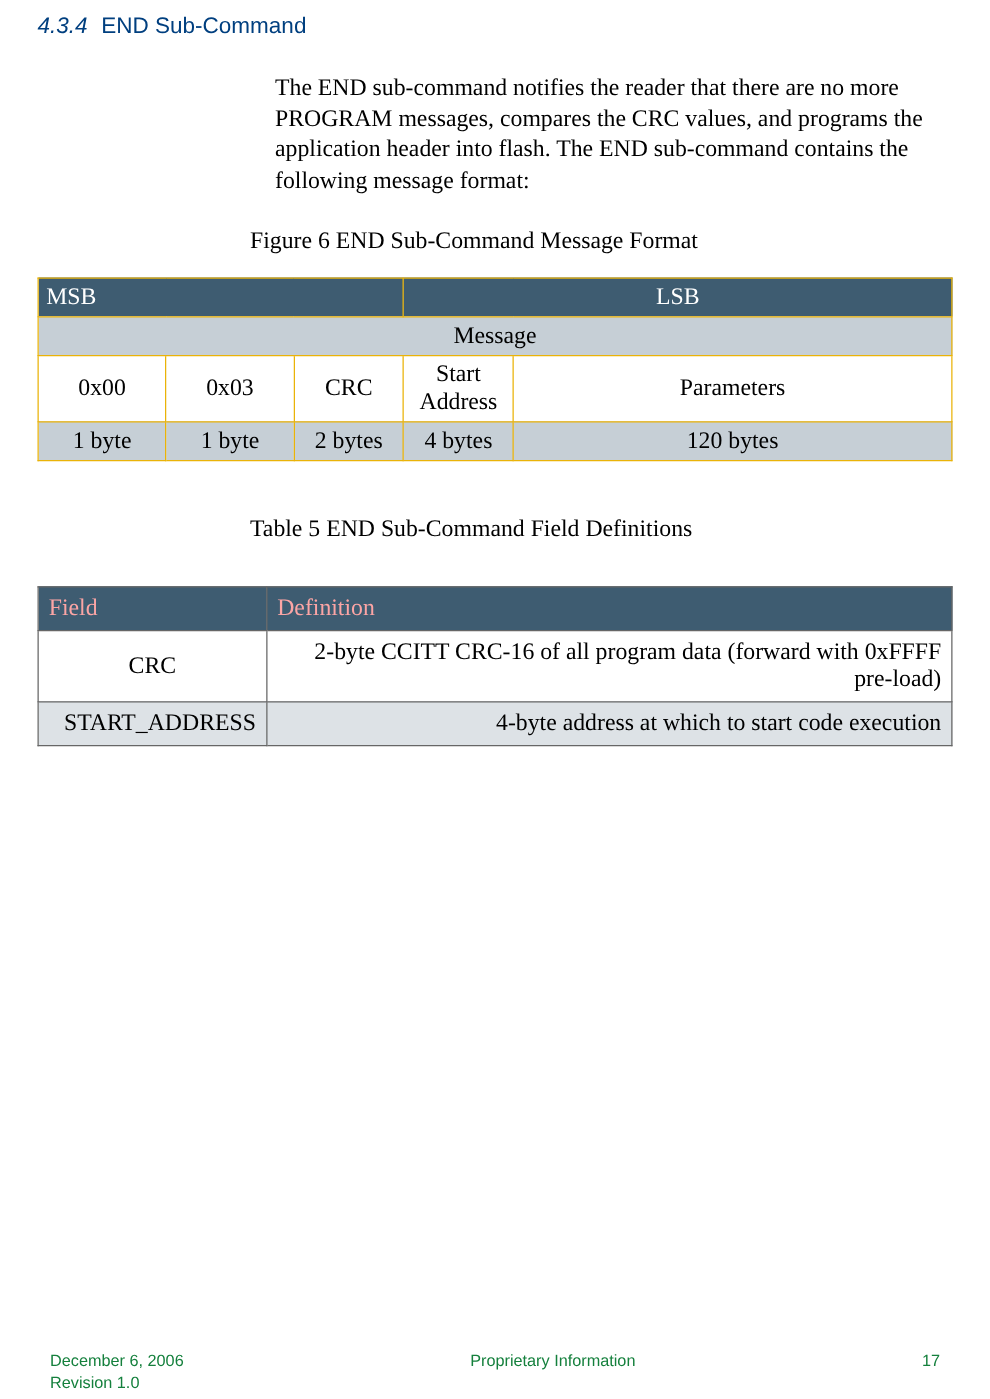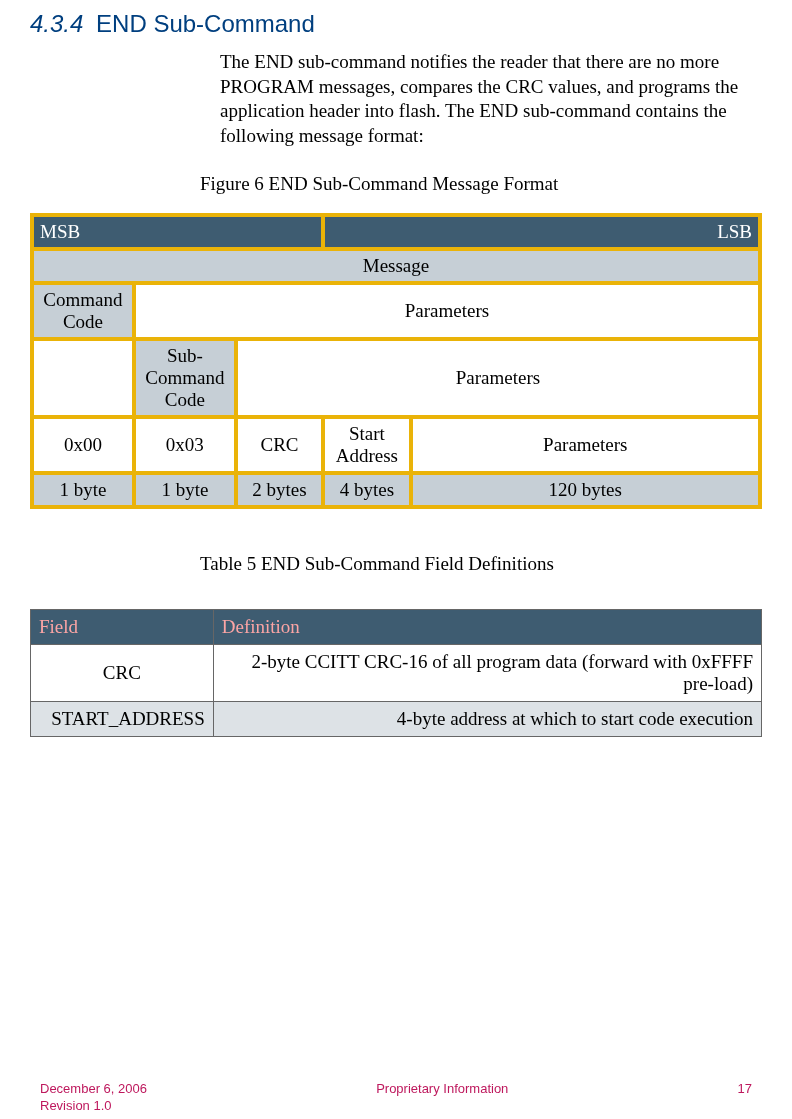--- a/index.html
+++ b/index.html
@@ -9,55 +9,55 @@
       height: 1119px;
       padding: 10px 30px 10px 30px;
       background: #fff;
       color: #000;
       font-size: 19px;
       position: relative;
     }
     .section-heading {
       font-family: Verdana, Arial, sans-serif;
       color: #003f7f;
-      font-size: 24px;
+      font-size: 18px;
       font-weight: 400;
-      margin-bottom: 12px;
+      margin-bottom: 28px;
     }
     .section-num { font-style: italic; margin-right: 6px; }
     .body-text {
       margin-left: 190px;
       margin-right: 10px;
       line-height: 1.3;
       margin-bottom: 24px;
     }
     .caption {
       margin: 0 0 18px 170px;
       width: 420px;
     }
     .caption.caption-t5 { margin-top:44px; margin-bottom: 34px; }
     table.msgfmt {
       width: 100%;
       border-collapse: collapse;
       margin-bottom: 10px;
     }
     table.msgfmt td, table.msgfmt th {
-      border: 4px solid #eab308;
+      border: 1px solid #eab308;
       padding: 4px 6px;
       text-align: center;
       vertical-align: middle;
       font-weight: normal;
     }
     .hdr-row td {
       background: #3e5c71;
       color: #fff;
       border-color: #3e5c71;
     }
     .hdr-row td.msb { text-align: left; }
-    .hdr-row td.lsb { text-align: right; }
+    .hdr-row td.lsb { text-align: center; }
     .shade { background: #c6cfd6; }
     .blank { background: #fff; }
 
     table.fielddef {
       width: 100%;
       border-collapse: collapse;
     }
     table.fielddef th {
       background: #3e5c71;
       color: #fca5a5;
@@ -75,21 +75,21 @@
     table.fielddef td.fieldcell { text-align: center; }
     tr.alt td { background: #dde2e6; }
 
     .footer {
       position: absolute;
       bottom: 4px;
       left: 40px;
       right: 40px;
       font-family: Arial, Helvetica, sans-serif;
       font-size: 13px;
-      color: #be185d;
+      color: #15803d;
       display: flex;
       justify-content: space-between;
     }
     .footer .fcol { line-height: 1.3; }
     .footer .fcenter { text-align: center; }
     .footer .fright { text-align: right; }
   </style>
 </head>
 <body>
 
@@ -110,29 +110,20 @@
       <col style="width:12%">
       <col style="width:48%">
   </colgroup>
   <tbody>
       <tr class="hdr-row">
     <td class="msb" colspan="3">MSB</td>
     <td class="lsb" colspan="2">LSB</td>
   </tr>
   <tr>
     <td class="shade" colspan="5">Message</td>
-  </tr>
-  <tr>
-    <td class="shade">Command Code</td>
-    <td class="blank" colspan="4">Parameters</td>
-  </tr>
-  <tr>
-    <td class="blank"></td>
-    <td class="shade">Sub-Command Code</td>
-    <td class="blank" colspan="3">Parameters</td>
   </tr>
   <tr>
     <td class="blank">0x00</td>
     <td class="blank">0x03</td>
     <td class="blank">CRC</td>
     <td class="blank">Start Address</td>
     <td class="blank">Parameters</td>
   </tr>
   <tr>
     <td class="shade">1 byte</td>

